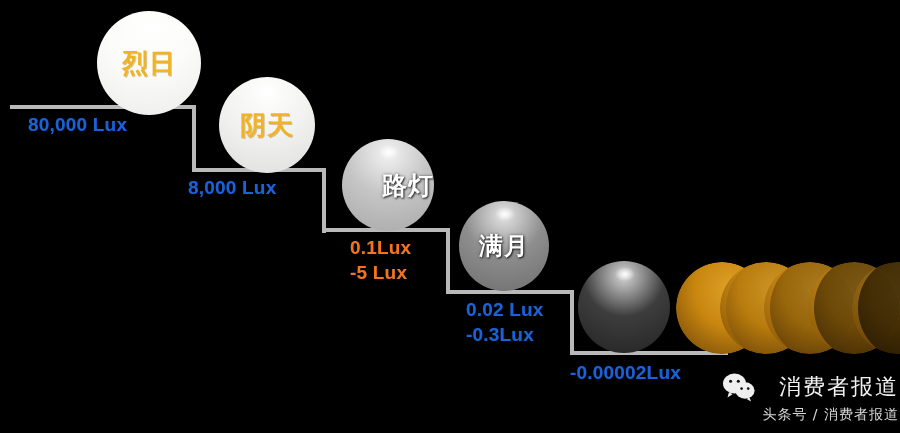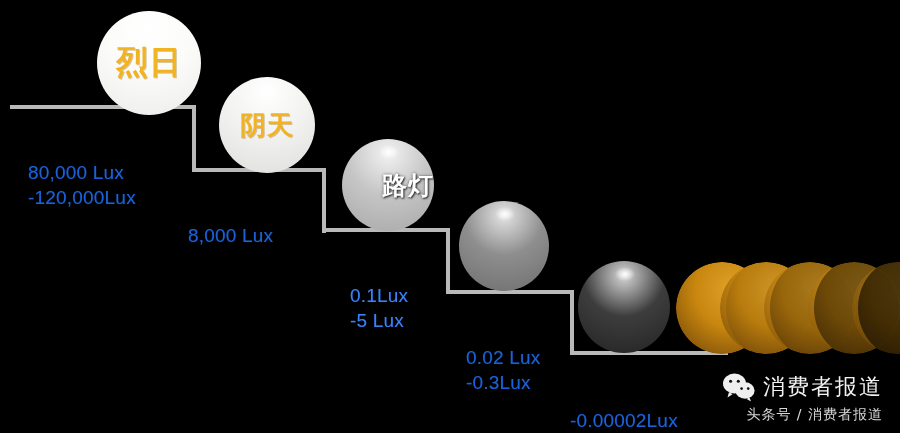--- a/index.html
+++ b/index.html
@@ -54,27 +54,26 @@
   }
   .lbl-white {
     color: #ffffff;
     text-shadow: 1px 1px 2px rgba(0,0,0,.75), 0 0 3px rgba(0,0,0,.5);
   }
 
   
   .lux {
     position: absolute;
     color: #1a62d6;
-    font-weight: 400;
+    font-weight: 700;
     font-size: 19px;
     line-height: 25px;
     white-space: nowrap;
     letter-spacing: .2px;
     text-shadow: 0 0 1px rgba(20,70,170,.6);
-    margin-top: 48px;
   }
 
   
   .crescent {
     position: absolute;
     border-radius: 50%;
     overflow: hidden;
   }
   .crescent .disk {
     position: absolute;
@@ -92,21 +91,21 @@
   
   #watermark {
     position: absolute;
     display: flex;
     flex-direction: column;
     align-items: flex-end;
   }
   .wm-top {
     display: flex;
     align-items: center;
-    gap: 7px;
+    gap: 23px;
   }
   .wm-name {
     color: #f2f2f2;
     font-size: 22px;
     font-weight: 400;
     letter-spacing: 2px;
     font-family: "DejaVu Sans", "Liberation Sans", sans-serif;
   }
   .wm-sub {
     color: #d8d8d8;
@@ -129,47 +128,47 @@
       <div class="step-line h" style="left: 322px; top: 228px; width: 128px; background: rgb(185, 185, 185);"></div>
       <div class="step-line v" style="left: 446px; top: 228px; height: 64px; background: rgb(185, 185, 185);"></div>
       <div class="step-line h" style="left: 446px; top: 290px; width: 128px; background: rgb(185, 185, 185);"></div>
       <div class="step-line v" style="left: 570px; top: 290px; height: 63px; background: rgb(185, 185, 185);"></div>
       <div class="step-line h" style="left: 570px; top: 351px; width: 158px; background: rgb(185, 185, 185);"></div>
     </div>
 
   <div id="spheres">
       <div class="sphere" style="left: 97px; top: 11px; width: 104px; height: 104px; background: radial-gradient(circle at 50% 16%, rgb(255, 255, 255) 0%, rgb(251, 251, 249) 45%, rgb(236, 236, 234) 100%);">
         <div class="specular" style="width: 22.88px; height: 15.6px; left: 41.6px; top: 7.28px; background: radial-gradient(rgba(255, 255, 255, 0.98) 0%, rgba(255, 255, 255, 0) 72%);"></div>
-        <span class="label lbl-gold" style="font-size: 32px;">烈日</span>
+        <span class="label lbl-gold" style="font-size: 26px;">烈日</span>
       </div>
       <div class="sphere" style="left: 219px; top: 77px; width: 96px; height: 96px; background: radial-gradient(circle at 50% 16%, rgb(255, 255, 255) 0%, rgb(242, 242, 240) 45%, rgb(222, 222, 222) 100%);">
         <div class="specular" style="width: 21.12px; height: 14.4px; left: 38.4px; top: 6.72px; background: radial-gradient(rgba(255, 255, 255, 0.98) 0%, rgba(255, 255, 255, 0) 72%);"></div>
         <span class="label lbl-gold" style="font-size: 26px; text-align: center;">阴天</span>
       </div>
       <div class="sphere" style="left: 342px; top: 139px; width: 92px; height: 92px; background: radial-gradient(circle at 50% 16%, rgb(242, 242, 242) 0%, rgb(198, 198, 198) 45%, rgb(168, 168, 168) 100%);">
         <div class="specular" style="width: 20.24px; height: 13.8px; left: 36.8px; top: 6.44px; background: radial-gradient(rgba(255, 255, 255, 0.98) 0%, rgba(255, 255, 255, 0) 72%);"></div>
         <span class="label lbl-white" style="font-size: 25px; padding-left: 40px;">路灯</span>
       </div>
       <div class="sphere" style="left: 459px; top: 201px; width: 90px; height: 90px; background: radial-gradient(circle at 50% 16%, rgb(228, 228, 228) 0%, rgb(142, 142, 142) 45%, rgb(110, 110, 110) 100%);">
         <div class="specular" style="width: 19.8px; height: 13.5px; left: 36px; top: 6.3px; background: radial-gradient(rgba(255, 255, 255, 0.98) 0%, rgba(255, 255, 255, 0) 72%);"></div>
+        <span class="label lbl-white" style="font-size: 24px;">满月</span>
       </div>
       <div class="sphere" style="left: 578px; top: 261px; width: 92px; height: 92px; background: radial-gradient(circle at 50% 16%, rgb(214, 214, 214) 0%, rgb(61, 61, 61) 45%, rgb(35, 35, 35) 100%);">
         <div class="specular" style="width: 20.24px; height: 13.8px; left: 36.8px; top: 6.44px; background: radial-gradient(rgba(255, 255, 255, 0.98) 0%, rgba(255, 255, 255, 0) 72%);"></div>
       </div>
     </div>
 
   <div id="captions">
       <div class="lux" style="left: 28px; top: 112px; color: rgb(26, 98, 214);">
         <div>80,000 Lux</div>
-        <div>-120,000Lux</div>
       </div>
       <div class="lux" style="left: 188px; top: 175px; color: rgb(26, 98, 214);">
         <div>8,000 Lux</div>
       </div>
-      <div class="lux" style="left: 350px; top: 235px; color: #3b82f6;">
+      <div class="lux" style="left: 350px; top: 235px; color: #f97316;">
         <div>0.1Lux</div>
         <div>-5 Lux</div>
       </div>
       <div class="lux" style="left: 466px; top: 297px; color: rgb(26, 98, 214);">
         <div>0.02 Lux</div>
         <div>-0.3Lux</div>
       </div>
       <div class="lux" style="left: 570px; top: 360px; color: rgb(26, 98, 214);">
         <div>-0.00002Lux</div>
       </div>

